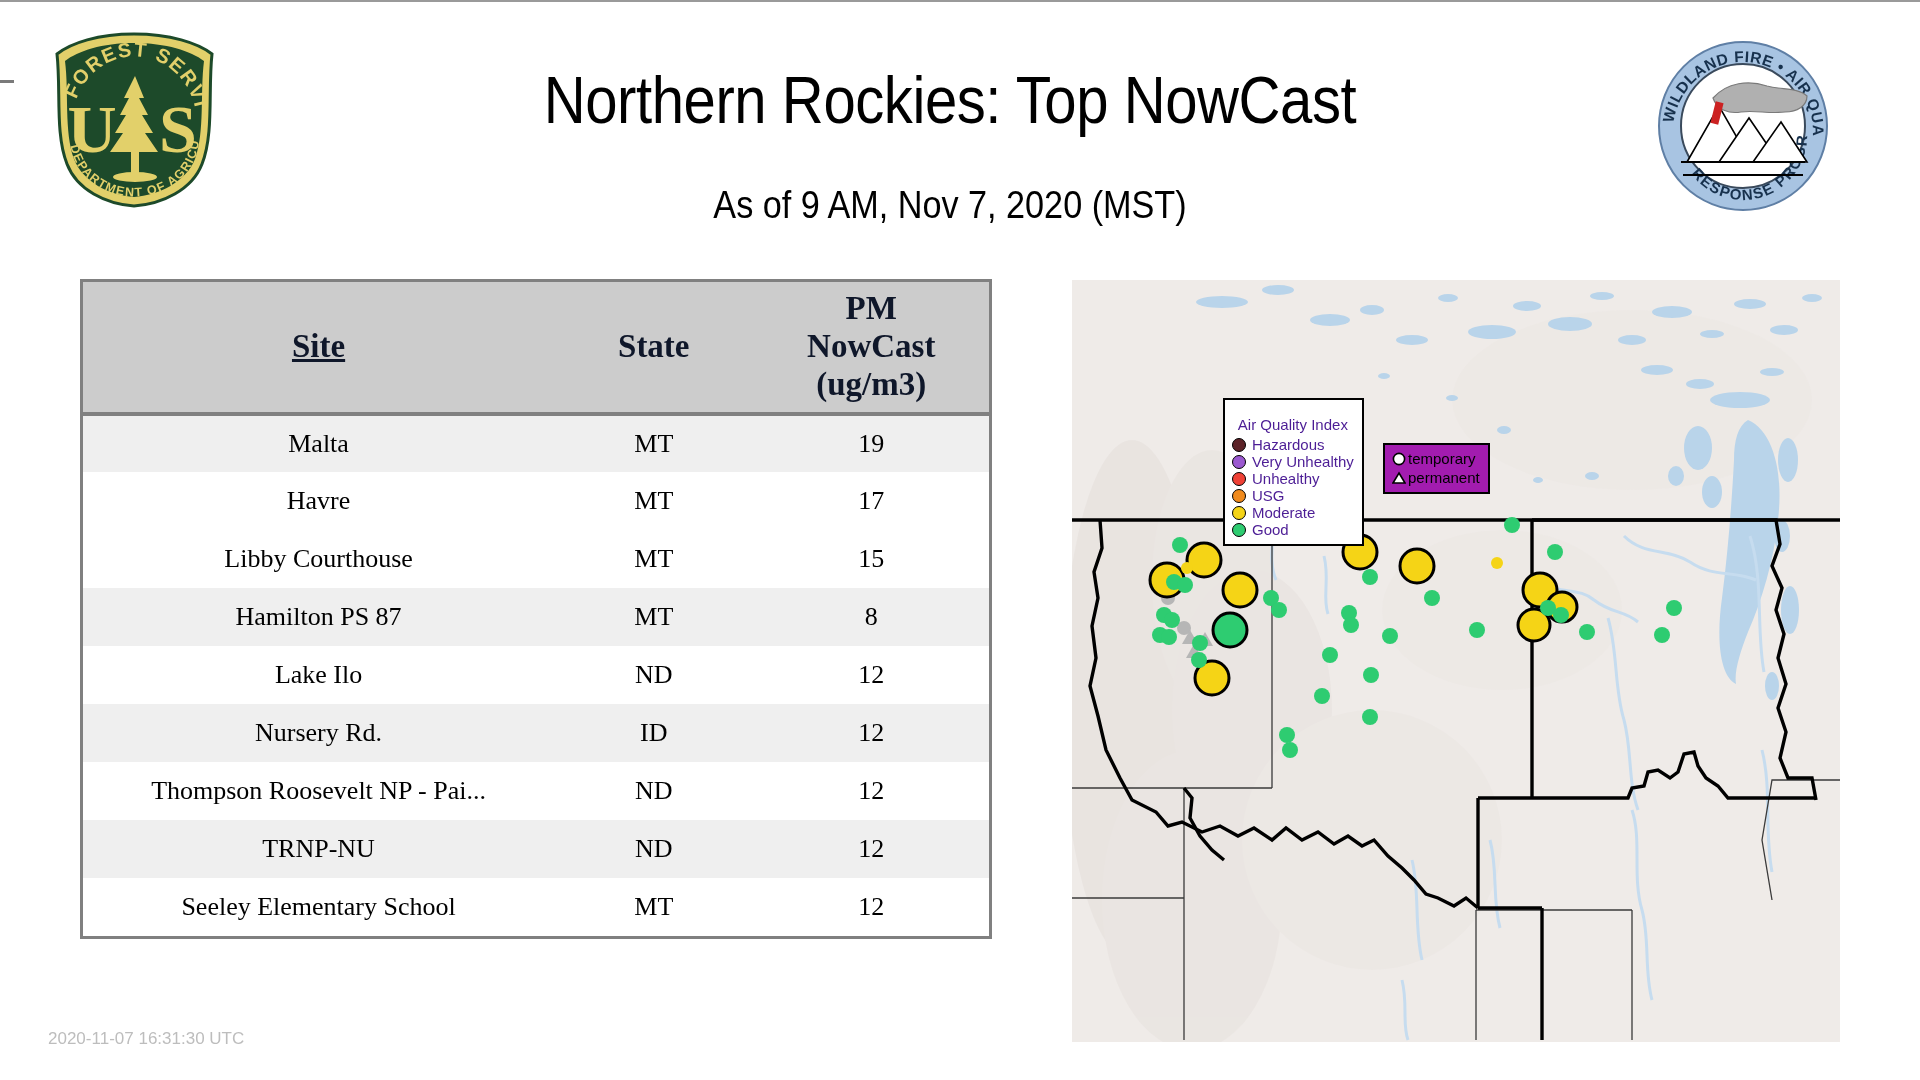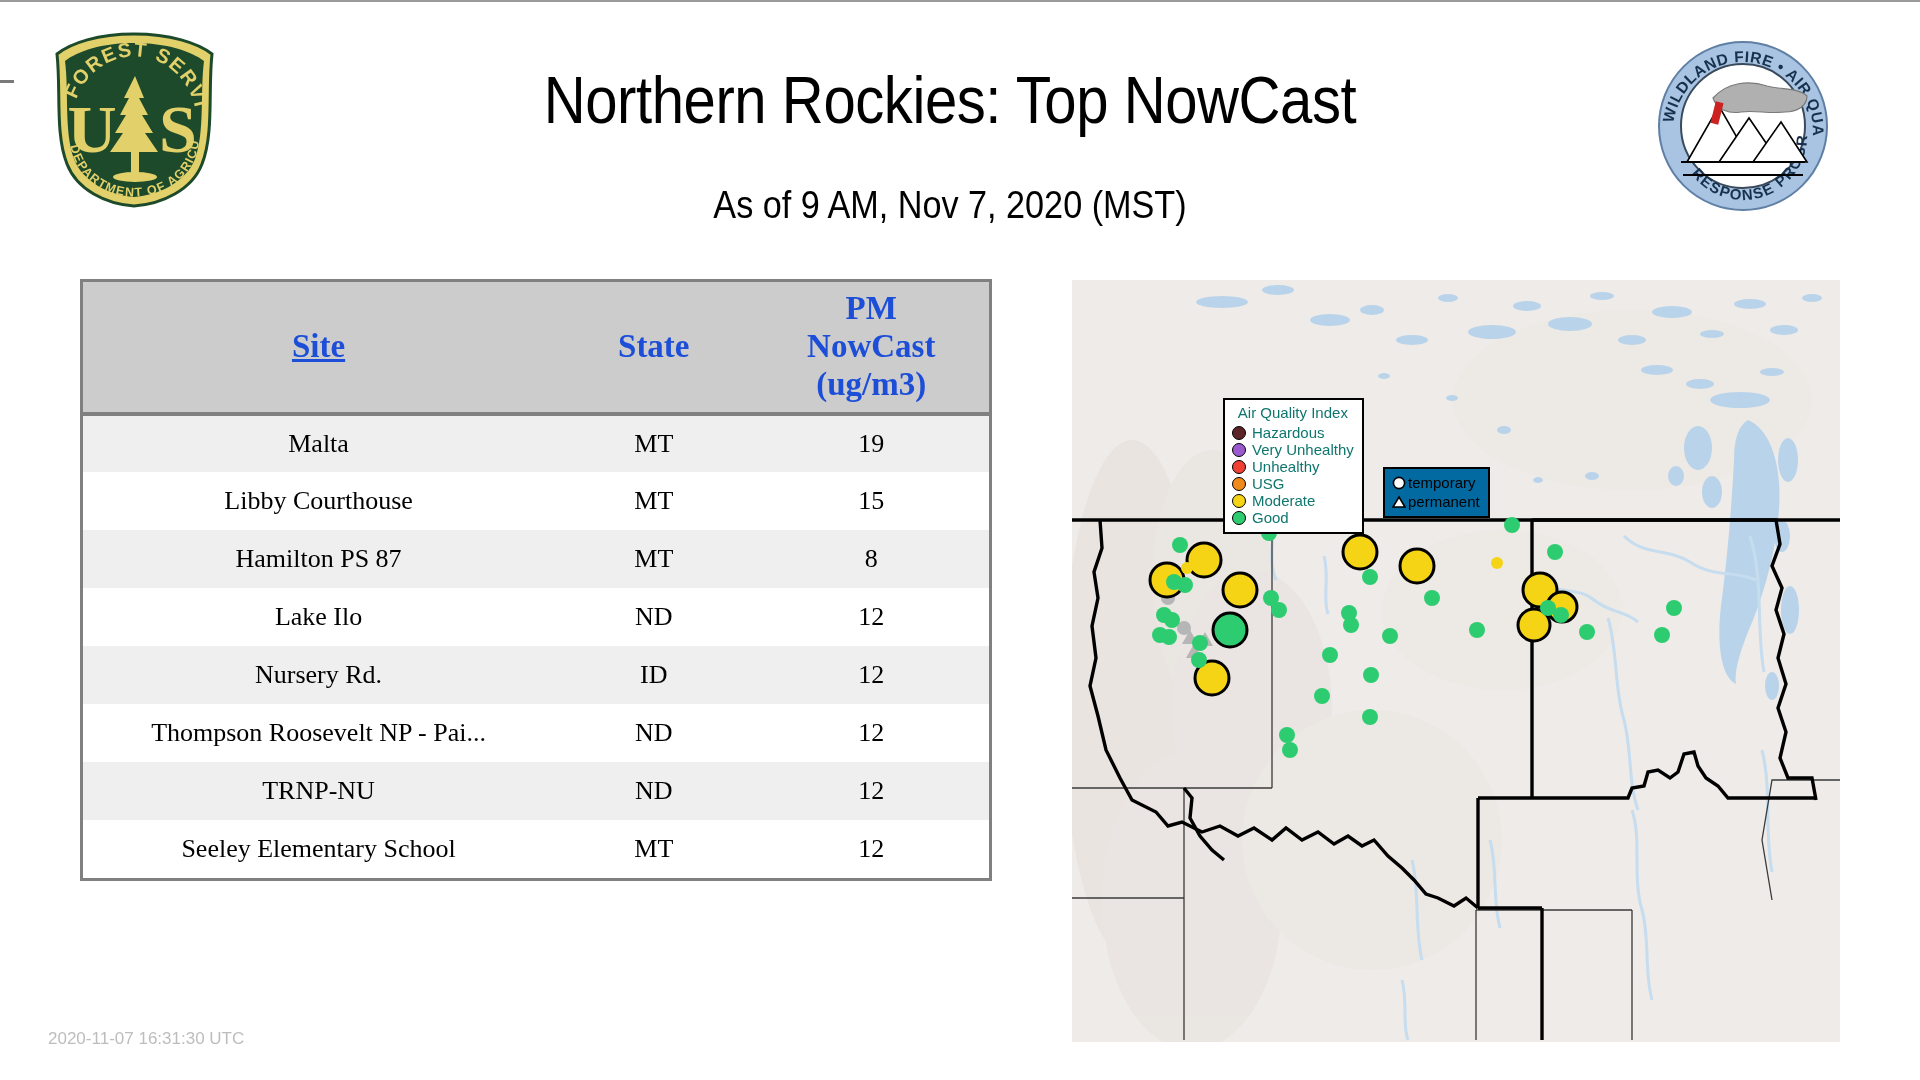--- a/index.html
+++ b/index.html
@@ -47,21 +47,21 @@
     position: absolute; left: 80px; top: 277px;
     width: 912px;
     border: 3px solid #808080;
     background: #fff;
   }
   table { width: 100%; border-collapse: collapse;
           font-family: "Liberation Serif", serif; }
   thead th {
     background: #cccccc;
     border-bottom: 4px solid #808080;
-    font-size: 33px; font-weight: bold; color: #1d4ed8;
+    font-size: 33px; font-weight: bold; color: #0f172a;
     padding: 8px 4px; height: 117px; vertical-align: middle;
     line-height: 1.15; text-align: center;
   }
   thead th.th-site  { width: 52%; text-decoration: underline; }
   thead th.th-state { width: 22%; }
   thead th.th-pm    { width: 26%; }
   tbody td {
     font-size: 26px; color: #000; text-align: center;
     height: 58px; padding: 2px 4px; vertical-align: middle;
     white-space: nowrap; overflow: hidden;
@@ -81,38 +81,38 @@
     position: absolute; left: 1072px; top: 278px;
     width: 768px; height: 762px;
     background: #efebe8;
     overflow: hidden;
   }
   .map svg { display: block; width: 100%; height: 100%; }
 
   .legend-aqi {
     position: absolute; left: 1223px; top: 396px;
     background: #ffffff; border: 2px solid #000;
-    padding: 5px 8px 6px 7px;
+    padding: 17px 8px 6px 7px;
     font-family: "Liberation Sans", sans-serif;
-    font-size: 15px; color: #0f766e; line-height: 1.0;
+    font-size: 15px; color: #4c1d95; line-height: 1.0;
   }
   .legend-aqi .lg-title { text-align: center; font-size: 15px; margin-bottom: 4px; padding: 0 3px; }
   .legend-aqi .lg-row { display: flex; align-items: center; height: 17px; }
   .legend-aqi .swatch {
     width: 14px; height: 14px; border-radius: 50%;
     border: 1.5px solid #000; margin-right: 6px; flex: 0 0 auto;
   }
   .legend-aqi .lg-label { white-space: nowrap; font-size: 15px; }
 
   .legend-type {
     position: absolute; left: 1383px; top: 441px;
-    background: #0369a1; border: 2px solid #000;
+    background: #a21caf; border: 2px solid #000;
     padding: 4px 8px 5px 5px;
     font-family: "Liberation Sans", sans-serif;
-    font-size: 15px; color: #000; margin-top: 24px;
+    font-size: 15px; color: #000;
   }
   .legend-type .lt-row { display: flex; align-items: center; height: 19px; }
   .legend-type .lt-ico { width: 18px; flex: 0 0 auto; display: flex; justify-content: center; }
   .legend-type .lt-label { white-space: nowrap; }
 </style>
 </head>
 <body>
 
 <div id="page">
 
@@ -189,20 +189,25 @@
             <div>NowCast</div>
             <div>(ug/m3)</div>
           </th>
         </tr>
       </thead>
       <tbody id="table-body">
           <tr class="alt">
             <td>Malta</td>
             <td>MT</td>
             <td>19</td>
+          </tr>
+          <tr class="plain">
+            <td>Havre</td>
+            <td>MT</td>
+            <td>17</td>
           </tr>
           <tr class="plain">
             <td>Libby Courthouse</td>
             <td>MT</td>
             <td>15</td>
           </tr>
           <tr class="alt">
             <td>Hamilton PS 87</td>
             <td>MT</td>
             <td>8</td>

